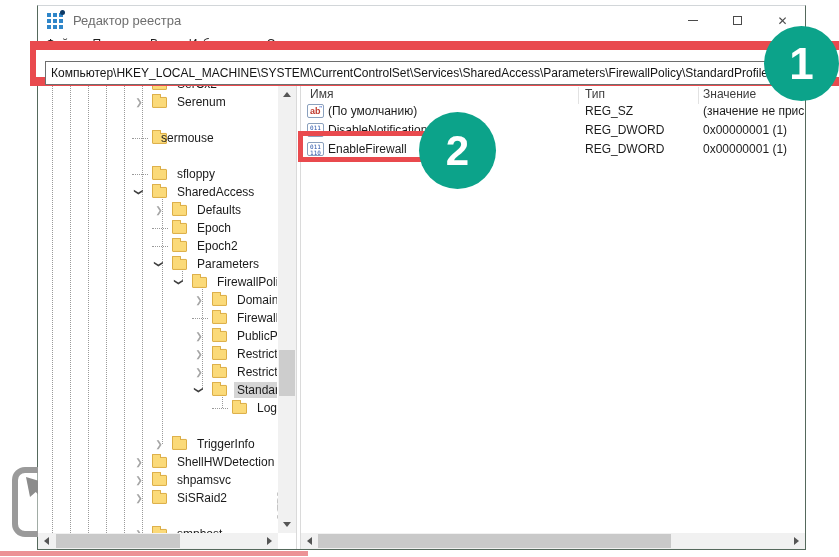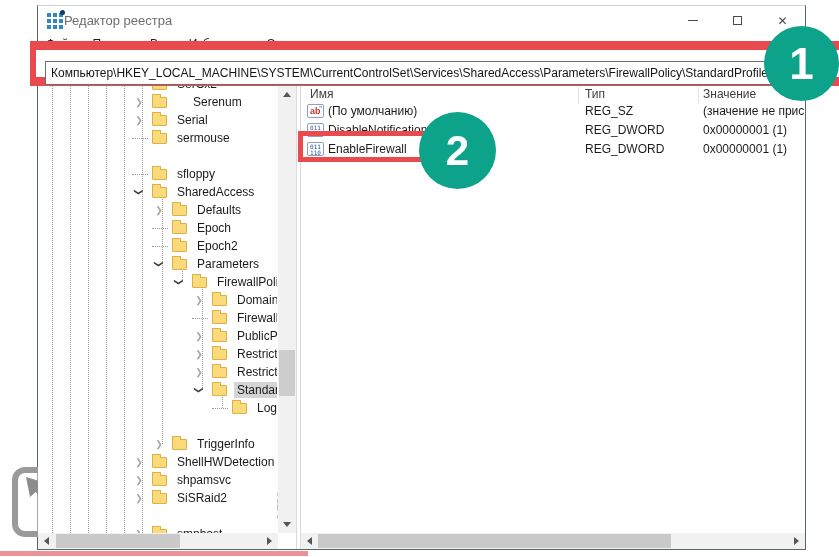--- a/index.html
+++ b/index.html
@@ -7,21 +7,21 @@
   .stage{position:relative;width:839px;height:557px;background:#fff;overflow:hidden}
 
   
   .window{position:absolute;left:37px;top:5px;width:769px;height:545px;background:#fff;
           border:1px solid #55695c;border-top-color:#d2d6d9}
   .titlebar{position:absolute;left:0;top:0;width:100%;height:28px;background:#fff;display:flex;align-items:center}
   .app-icon{position:relative;width:17px;height:17px;margin-left:9px}
   .app-icon .g{position:absolute;left:0;top:1px;width:4px;height:4px;background:#2f86c9;
     box-shadow:6px 0 #2f86c9,12px 0 #2f86c9,0 6px #2f86c9,6px 6px #2f86c9,12px 6px #2f86c9,0 12px #2f86c9,6px 12px #2f86c9,12px 12px #2f86c9}
   .app-icon .dot{position:absolute;right:-1px;top:-2px;width:5px;height:5px;border-radius:50%;background:#0d3a66}
-  .title{font-size:13px;color:#6e6e6e;white-space:nowrap}
+  .title{font-size:13px;color:#6e6e6e;margin-left:9px;white-space:nowrap}
   .winbtns{position:absolute;right:0;top:0;height:28px;display:flex}
   .winbtn{width:45px;height:28px;display:flex;align-items:center;justify-content:center}
   .glyph-min{width:10px;border-top:1px solid #4a4a4a}
   .glyph-max{width:9px;height:9px;border:1px solid #4a4a4a}
   .glyph-close::before{content:"✕";font-size:12px;color:#4a4a4a}
   .menubar{position:absolute;left:8px;top:29px;height:18px;display:flex;gap:17px;align-items:center;font-size:12px;color:#1f1f1f}
 
   
   .stripe{position:absolute;left:30px;top:41px;width:809px;height:45px;background:#e94a4e;z-index:50}
   .stripe-inner{position:absolute;left:6px;top:9px;width:803px;height:27px;background:#fff}
@@ -133,31 +133,26 @@
       <div class="guide" style="left: 164px; top: 207px; height: 108px;"></div>
       <div class="guide" style="left: 184px; top: 315px; height: 18px;"></div>
       <div class="trow" style="top: 0px;">
         <span class="stub" style="left:94px"></span>
         <span class="folder" style="left:114px"></span>
         <span class="tlabel" style="left:136px">SerCx2</span>
       </div>
       <div class="trow" style="top: 18px;">
         <span class="chev col" style="left:94px"></span>
         <span class="folder" style="left:114px"></span>
-        <span class="tlabel" style="left:152px">Serenum</span>
-      </div>
-      <div class="trow" style="top: 36px;">
-        <span class="chev col" style="left:94px"></span>
-        <span class="folder" style="left:114px"></span>
-        <span class="tlabel" style="left:136px">Serial</span>
+        <span class="tlabel" style="left:136px">Serenum</span>
       </div>
       <div class="trow" style="top: 54px;">
         <span class="stub" style="left:94px"></span>
         <span class="folder" style="left:114px"></span>
-        <span class="tlabel" style="left:136px">sermouse</span>
+        <span class="tlabel" style="left:120px">sermouse</span>
       </div>
       <div class="trow" style="top: 90px;">
         <span class="stub" style="left:94px"></span>
         <span class="folder" style="left:114px"></span>
         <span class="tlabel" style="left:136px">sfloppy</span>
       </div>
       <div class="trow" style="top: 108px;">
         <span class="chev exp" style="left:94px"></span>
         <span class="folder" style="left:114px"></span>
         <span class="tlabel" style="left:136px">SharedAccess</span>

